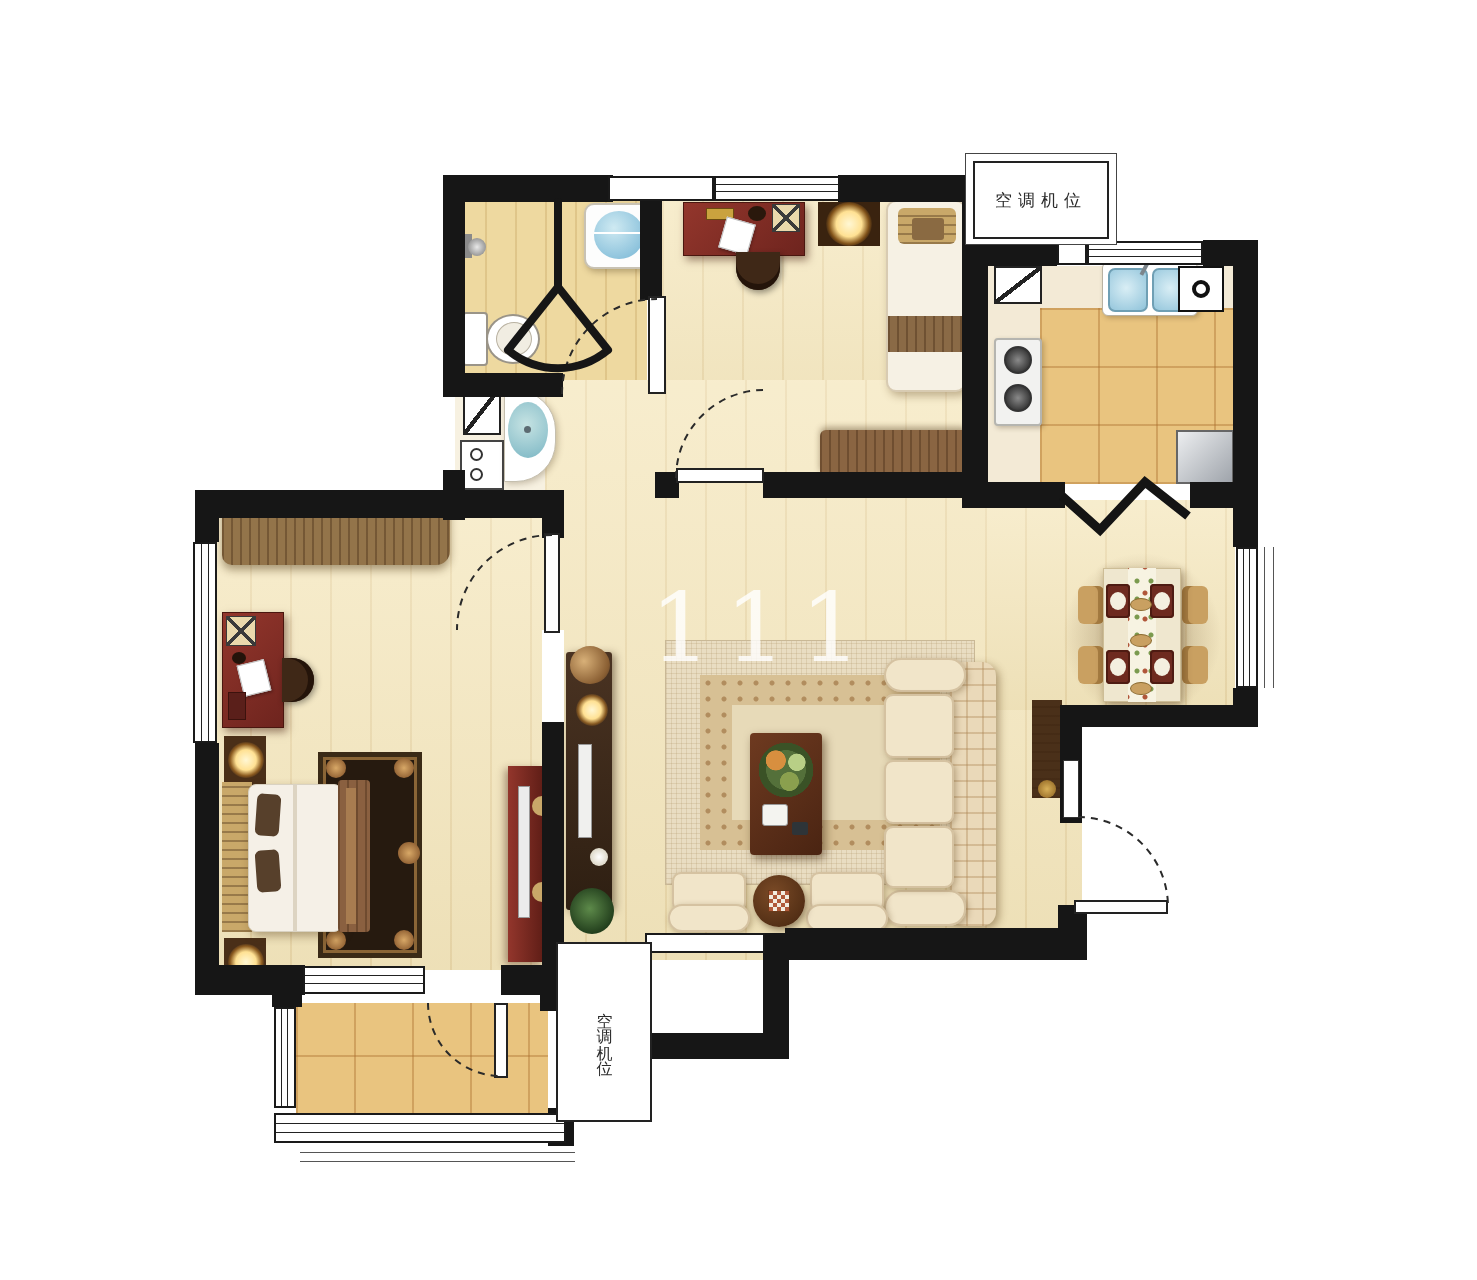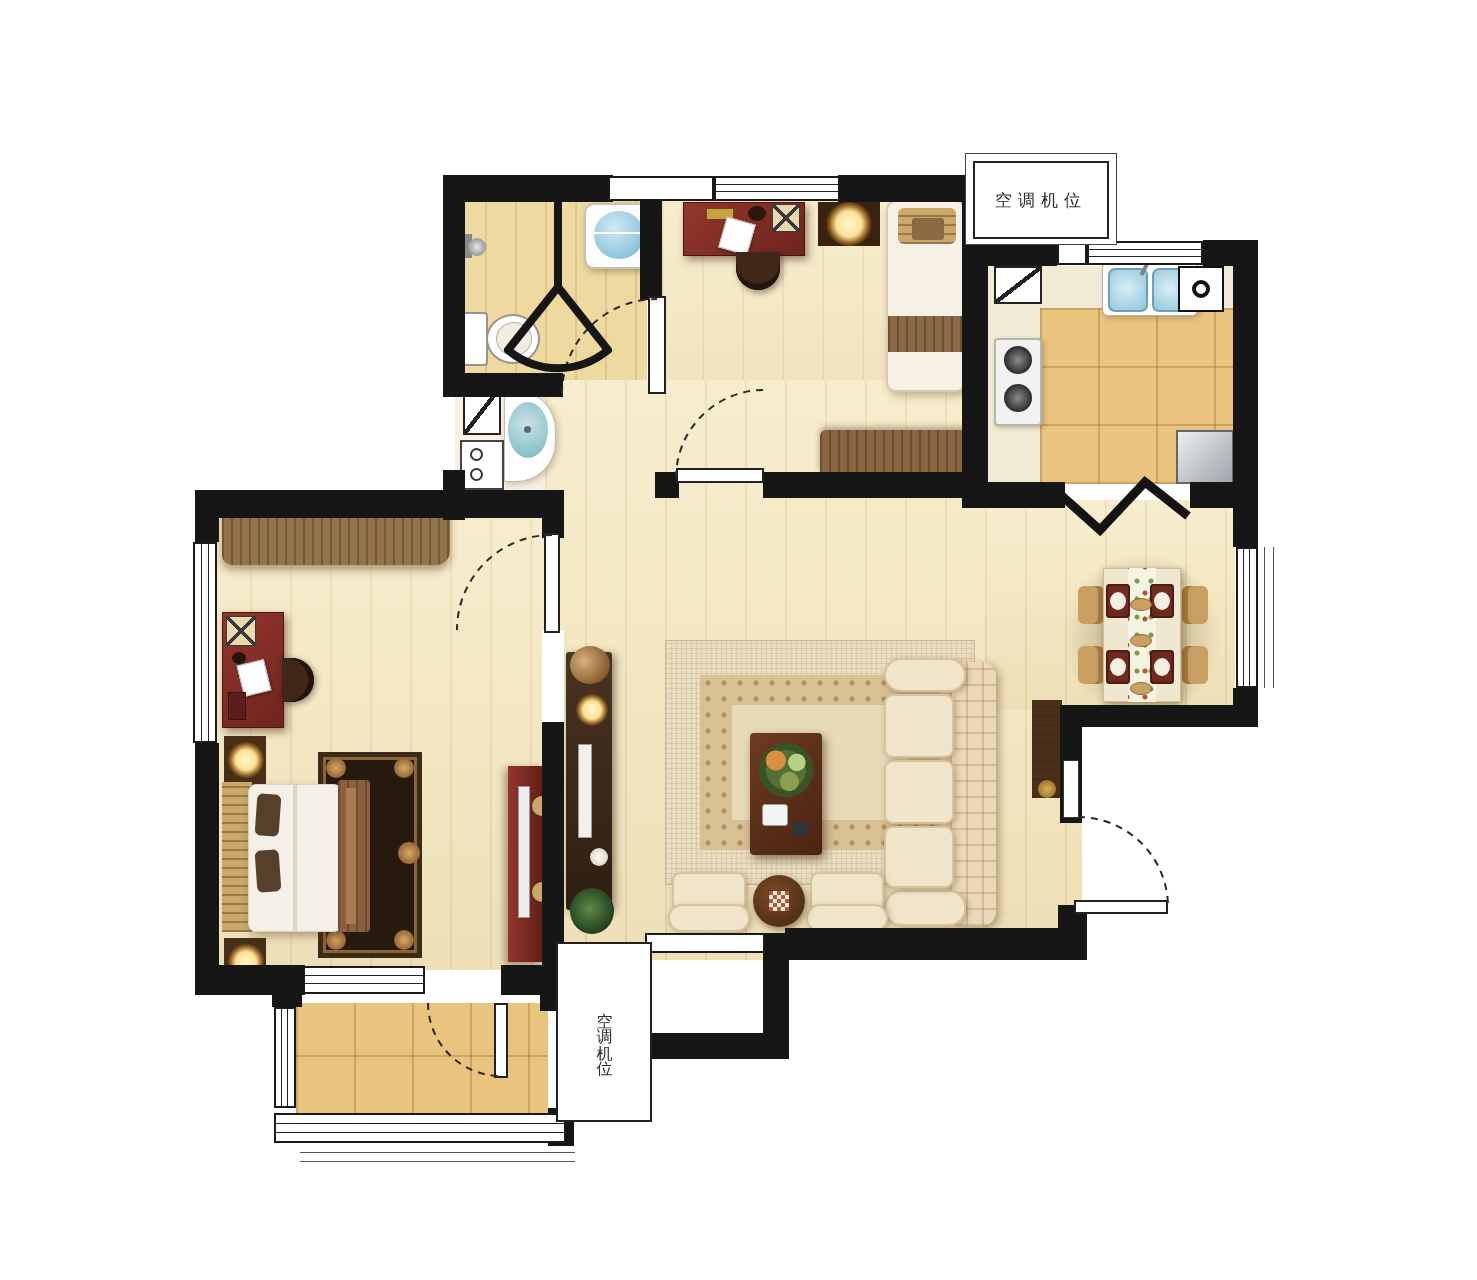--- a/index.html
+++ b/index.html
@@ -249,13 +249,14 @@
   <svg class="overlay" width="1477" height="1280" viewBox="0 0 1477 1280">
     <path d="M562,394 A95,95 0 0 1 657,299" fill="none" stroke="#2a2a2a" stroke-width="2" stroke-dasharray="7 6"></path>
     <path d="M552,535 A95,95 0 0 0 457,630" fill="none" stroke="#2a2a2a" stroke-width="2" stroke-dasharray="7 6"></path>
     <path d="M676,478 A88,88 0 0 1 764,390" fill="none" stroke="#2a2a2a" stroke-width="2" stroke-dasharray="7 6"></path>
     <path d="M428,1003 A73,73 0 0 0 501,1076" fill="none" stroke="#2a2a2a" stroke-width="2" stroke-dasharray="7 6"></path>
     <path d="M1078,817 A90,90 0 0 1 1168,907" fill="none" stroke="#2a2a2a" stroke-width="2" stroke-dasharray="7 6"></path>
     <polyline points="1062,496 1100,530 1145,482 1188,516" fill="none" stroke="#141414" stroke-width="9" stroke-linejoin="miter"></polyline>
     <path d="M558,202 L558,287 M558,287 L508,350 M558,287 L608,350 M508,350 A78,78 0 0 0 608,350" fill="none" stroke="#161616" stroke-width="8" stroke-linecap="round"></path>
   </svg>
 
+  <div class="abs watermark" style="left:650px;top:572px;">111</div>
 </div>
 
 </body></html>

